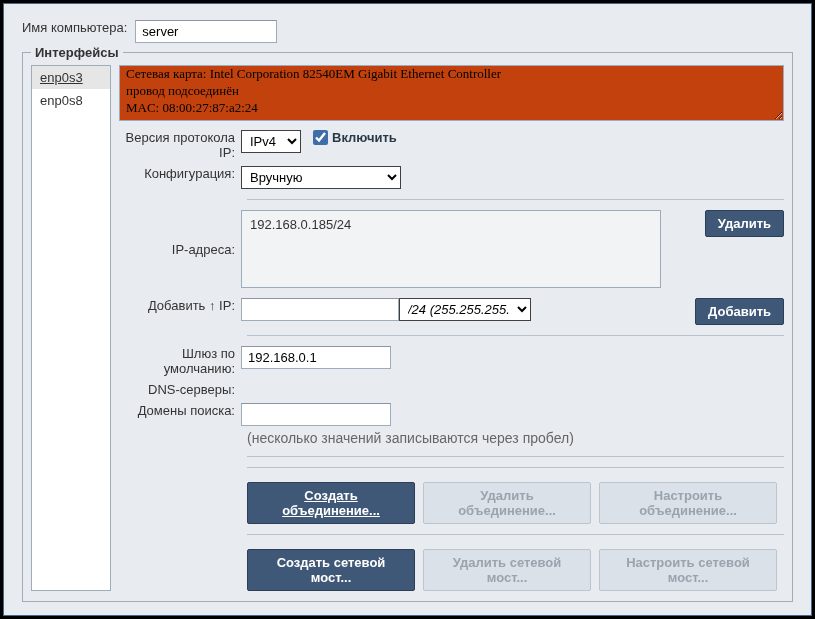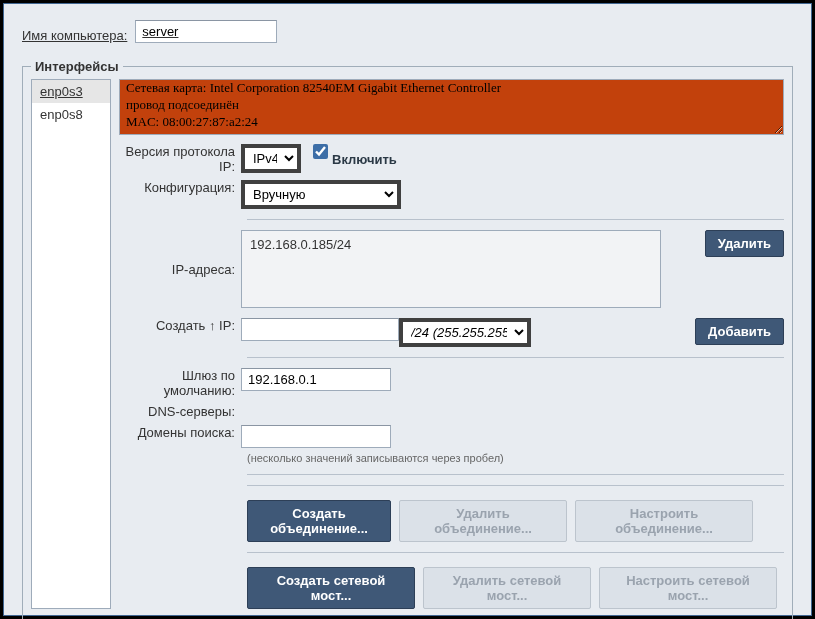--- a/index.html
+++ b/index.html
@@ -11,23 +11,22 @@
       width: 815px; height: 619px;
       padding: 3px;
     }
     .window {
       background: #e8ecf1;
       border: 1px solid #416792;
       width: 100%; height: 100%;
       padding: 16px 18px;
     }
     .row {
-      display: flex; align-items: flex-end;
-      margin-bottom: 16px;
-      text-decoration: underline;
+      display: flex; align-items: flex-start;
+      margin-bottom: 2px;
     }
     .label-left {
       text-align: right;
       padding-right: 8px;
       white-space: nowrap;
     }
     input[type="text"] {
       background: #fff;
       border: 1px solid #9eabba;
       border-top: 1px solid #8a95a3;
@@ -79,30 +78,30 @@
       display: flex; align-items: flex-start;
       margin-top: 6px;
     }
     .form-row .lbl {
       flex: 0 0 122px;
       text-align: right;
       padding-right: 6px;
     }
     select {
       background: #fff;
-      border: 4px solid #404040;
+      border: 1px solid #404040;
       padding: 2px 4px;
       font-size: 13px;
     }
     input[type="checkbox"] {
       width: 15px; height: 15px;
       margin: 0 4px 0 12px;
       accent-color: #3d6ea7;
     }
-    .chk-label { font-weight: bold; color: #2b3946; margin-top: 8px; }
+    .chk-label { font-weight: bold; color: #2b3946; }
     .hr { border-top: 1px solid #b8c1cc; margin: 10px 0 0 128px; }
     .ip-list {
       background: #f2f3f5;
       border: 1px solid #9eabba;
       width: 420px; height: 78px;
       padding: 6px 8px;
     }
     .btn {
       background: #3f5877;
       color: #fff;
@@ -114,21 +113,21 @@
       border-radius: 2px;
     }
     .btn.disabled {
       background: #dbe1e8;
       color: #9aa3ae;
       border: 1px solid #bcc4cd;
       cursor: default;
       font-weight: bold;
     }
     .hint {
-      font-size: 11px;
+      font-size: 14px;
       color: #666;
       margin-left: 128px;
       margin-top: 4px;
     }
     .button-group {
       display: flex;
       gap: 8px;
       margin-left: 128px;
       margin-top: 14px;
     }
@@ -178,21 +177,21 @@
           <div class="lbl" style="align-self:center;">IP-адреса:</div>
           <div class="ip-list">
             <span>192.168.0.185/24</span>
           </div>
           <div style="margin-left:auto;">
             <button class="btn">Удалить</button>
           </div>
         </div>
 
         <div class="form-row" style="margin-top:10px;">
-          <div class="lbl">Создать ↑ IP:</div>
+          <div class="lbl">Добавить ↑ IP:</div>
           <input type="text" style="width: 158px;" value="">
           <select style="margin-left:0; width:132px;font-style:italic;">
             <option>/24 (255.255.255.0)</option>
           </select>
           <button class="btn" style="margin-left:auto;">Добавить</button>
         </div>
 
         <div class="hr"></div>
 
         <div class="form-row" style="margin-top:10px;">
@@ -207,21 +206,21 @@
           <input type="text" style="width: 150px;" value="">
         </div>
         <div class="hint">(несколько значений записываются через пробел)</div>
 
         <div class="hr" style="margin-top:10px;"></div>
 
 
         <div class="hr" style="margin-top:10px;"></div>
 
         <div class="button-group">
-          <button class="btn" style="width:144px;">Создать объединение...</button>
+          <button class="btn" style="width:168px;text-decoration:underline;">Создать объединение...</button>
           <button class="btn disabled" style="width:168px;">Удалить объединение...</button>
           <button class="btn disabled" style="width:178px;">Настроить объединение...</button>
         </div>
 
         <div class="hr" style="margin-top:10px;"></div>
 
         <div class="button-group">
           <button class="btn" style="width:168px;">Создать сетевой мост...</button>
           <button class="btn disabled" style="width:168px;">Удалить сетевой мост...</button>
           <button class="btn disabled" style="width:178px;">Настроить сетевой мост...</button>

